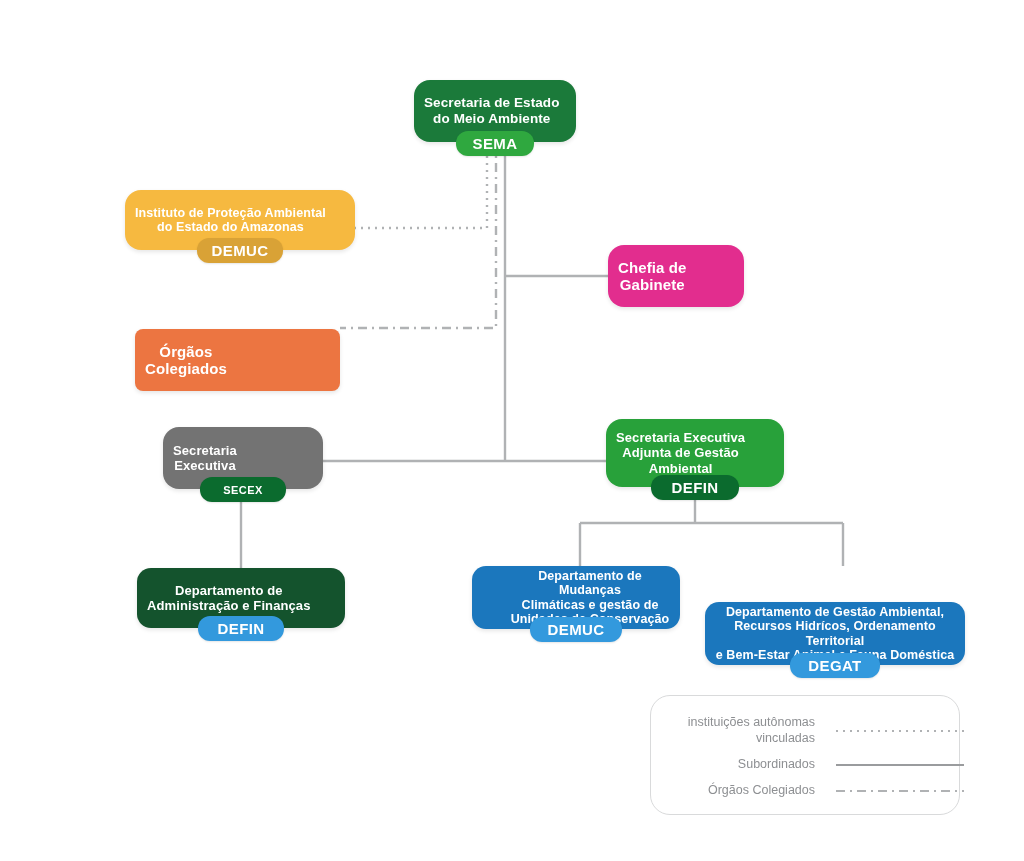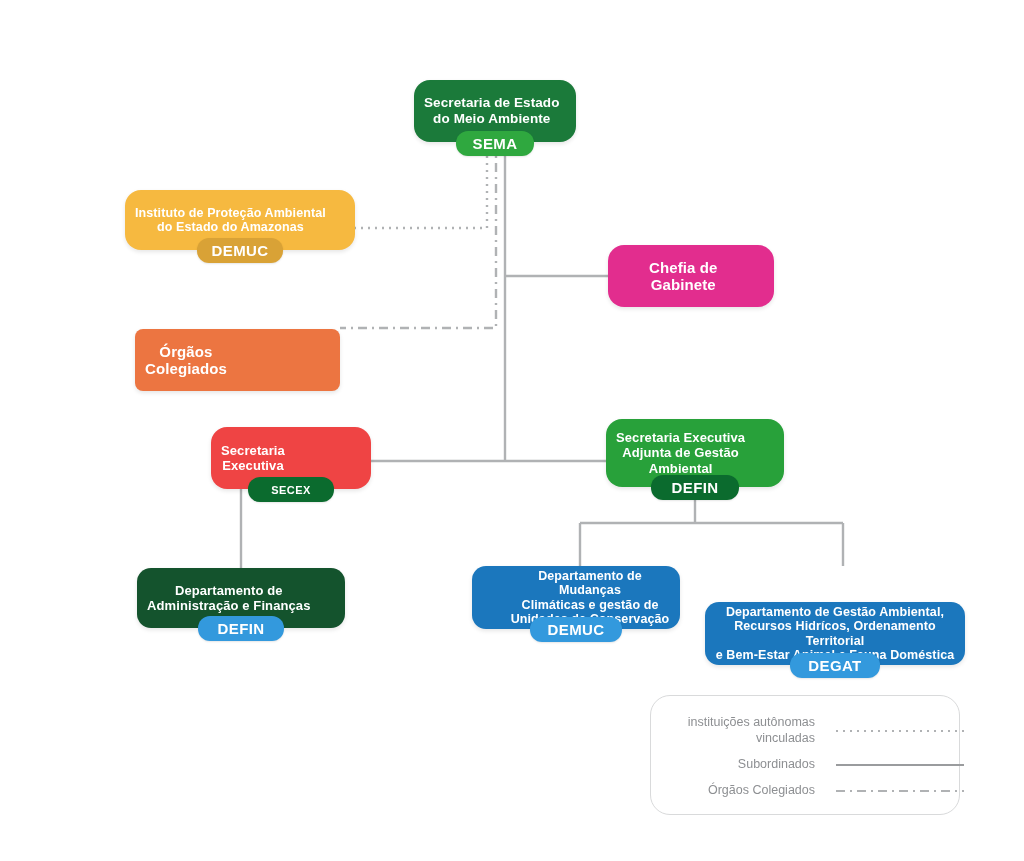--- a/index.html
+++ b/index.html
@@ -84,32 +84,30 @@
 
   #node-orgaos {
     left: 135px; top: 297px; width: 205px; height: 62px;
     background: #ec7541;
     border-radius: 8px;
     margin-top: 32px;
   }
   #node-orgaos .node-title { font-size: 15px; }
 
   #node-chefia {
-    left: 608px; top: 245px; width: 166px; height: 62px;
+    left: 608px; top: 245px; width: 136px; height: 62px;
     background: #e22d8e;
     border-radius: 16px;
-    padding-left: 31px;
   }
   #node-chefia .node-title { font-size: 15px; }
 
   #node-secex {
     left: 163px; top: 427px; width: 160px; height: 62px;
-    background: #ef4444;
-    border-radius: 16px;
-    margin-left: 48px;
+    background: #737373;
+    border-radius: 16px;
   }
   #node-secex .node-title { font-size: 13px; }
   #node-secex .badge {
     bottom: -13px; width: 86px; height: 25px;
     background: #0b6b2e; font-size: 11px;
   }
 
   #node-seaga {
     left: 606px; top: 419px; width: 178px; height: 68px;
     background: #28a13a;

